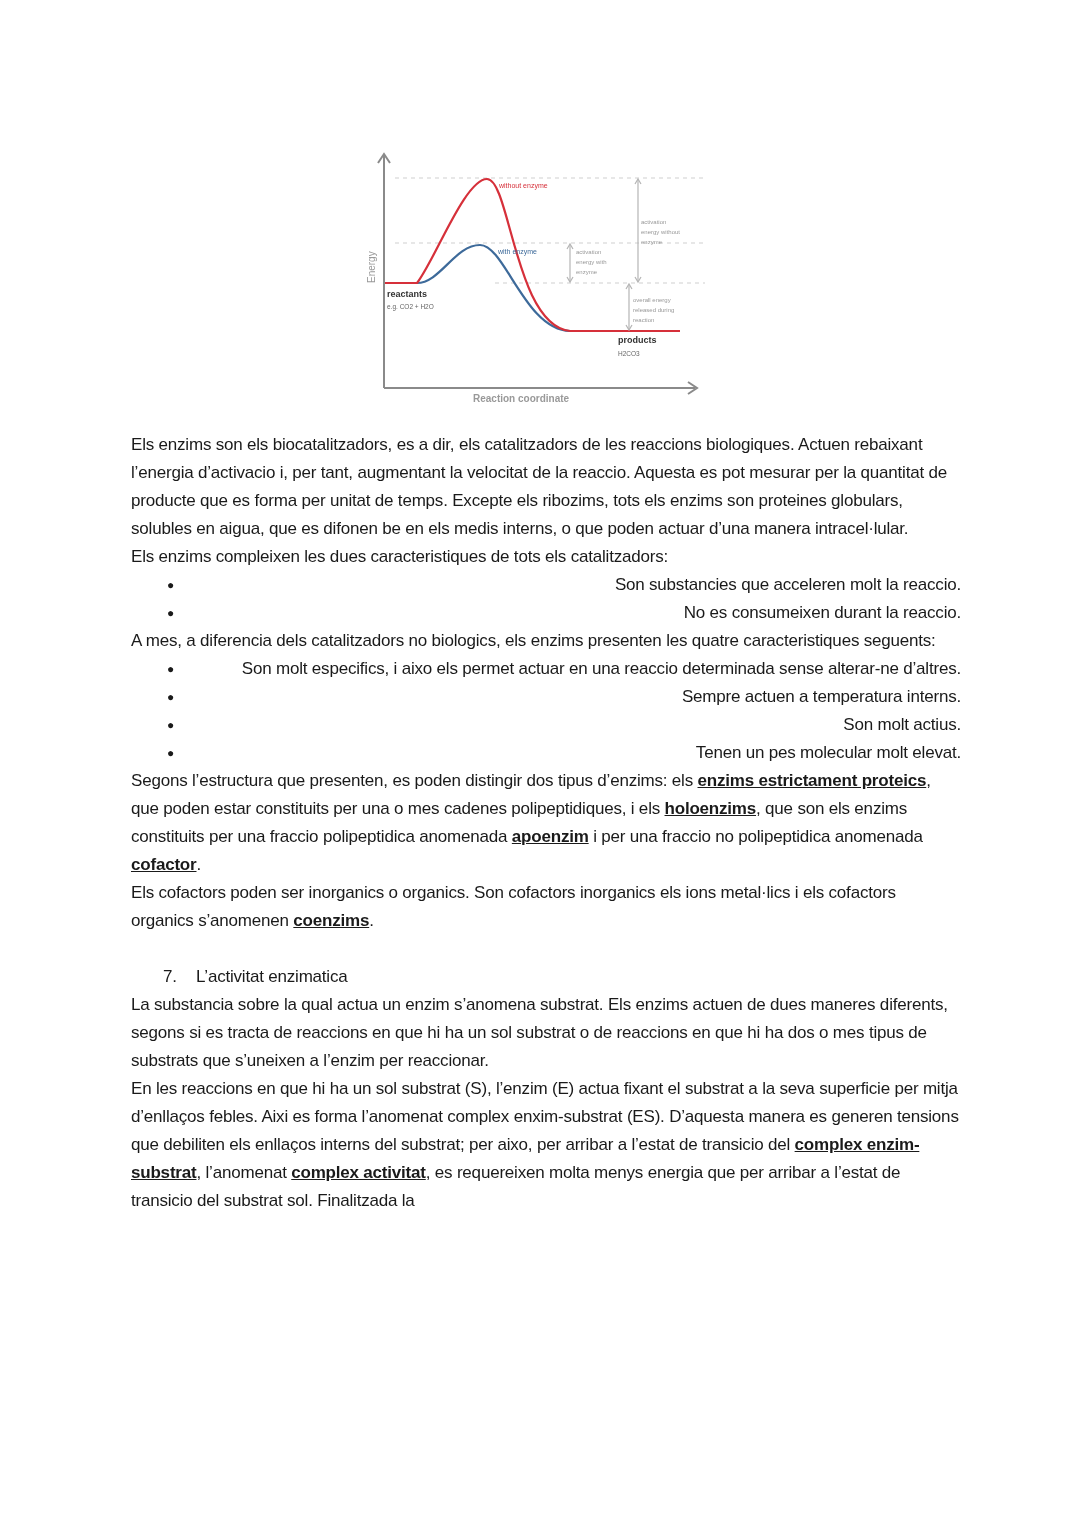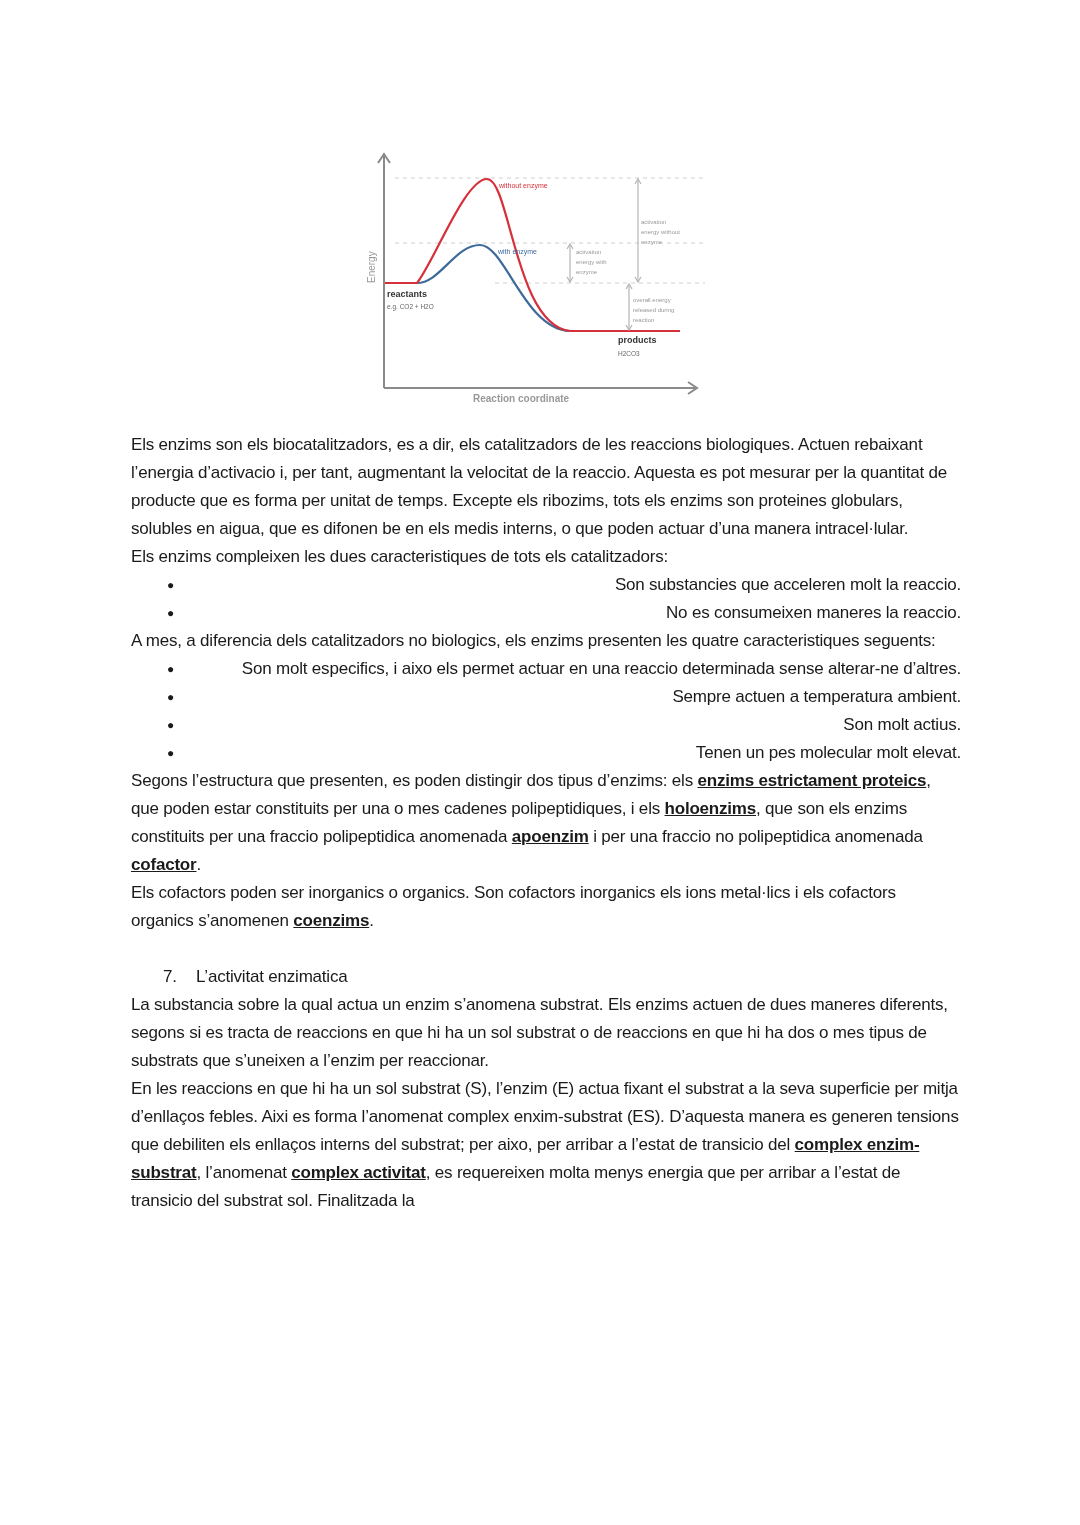--- a/index.html
+++ b/index.html
@@ -71,26 +71,26 @@
     <text class="lbl" x="20" y="138" font-size="10" fill="#999" transform="rotate(-90 20 138)">Energy</text>
     <text class="lbl" x="118" y="257" font-size="10" font-weight="bold" fill="#999">Reaction coordinate</text>
   </svg>
 </div>
 
 <div class="doc">
   <p>Els enzims son els biocatalitzadors, es a dir, els catalitzadors de les reaccions biologiques. Actuen rebaixant l’energia d’activacio i, per tant, augmentant la velocitat de la reaccio. Aquesta es pot mesurar per la quantitat de producte que es forma per unitat de temps. Excepte els ribozims, tots els enzims son proteines globulars, solubles en aigua, que es difonen be en els medis interns, o que poden actuar d’una manera intracel·lular.</p>
   <p>Els enzims compleixen les dues caracteristiques de tots els catalitzadors:</p>
   <ul class="bullets">
     <li>Son substancies que acceleren molt la reaccio.</li>
-    <li>No es consumeixen maneres la reaccio.</li>
+    <li>No es consumeixen durant la reaccio.</li>
   </ul>
   <p>A mes, a diferencia dels catalitzadors no biologics, els enzims presenten les quatre caracteristiques seguents:</p>
   <ul class="bullets">
     <li>Son molt especifics, i aixo els permet actuar en una reaccio determinada sense alterar-ne d’altres.</li>
-    <li>Sempre actuen a temperatura ambient.</li>
+    <li>Sempre actuen a temperatura interns.</li>
     <li>Son molt actius.</li>
     <li>Tenen un pes molecular molt elevat.</li>
   </ul>
   <p><span>Segons l’estructura que presenten, es poden distingir dos tipus d’enzims: els </span><b>enzims estrictament proteics</b><span>, que poden estar constituits per una o mes cadenes polipeptidiques, i els </span><b>holoenzims</b><span>, que son els enzims constituits per una fraccio polipeptidica anomenada </span><b>apoenzim</b><span> i per una fraccio no polipeptidica anomenada </span><b>cofactor</b><span>.</span></p>
   <p><span>Els cofactors poden ser inorganics o organics. Son cofactors inorganics els ions metal·lics i els cofactors organics s’anomenen </span><b>coenzims</b><span>.</span></p>
   <div class="gap"></div>
   <p class="heading">
     <span class="num">7.</span><span>L’activitat enzimatica</span>
   </p>
   <p>La substancia sobre la qual actua un enzim s’anomena substrat. Els enzims actuen de dues maneres diferents, segons si es tracta de reaccions en que hi ha un sol substrat o de reaccions en que hi ha dos o mes tipus de substrats que s’uneixen a l’enzim per reaccionar.</p>

